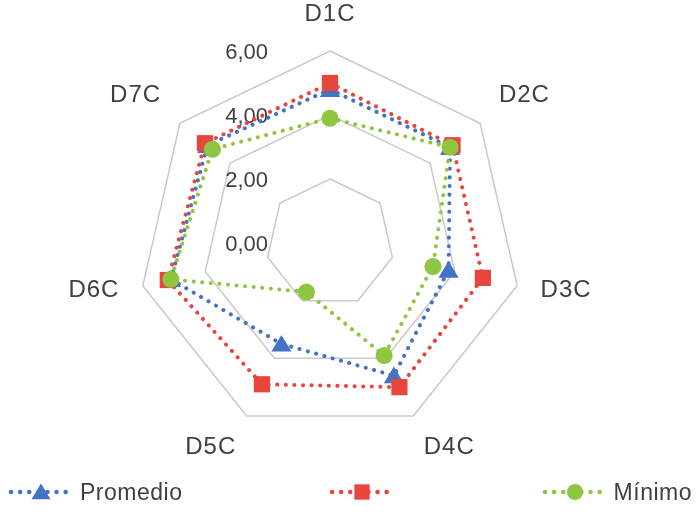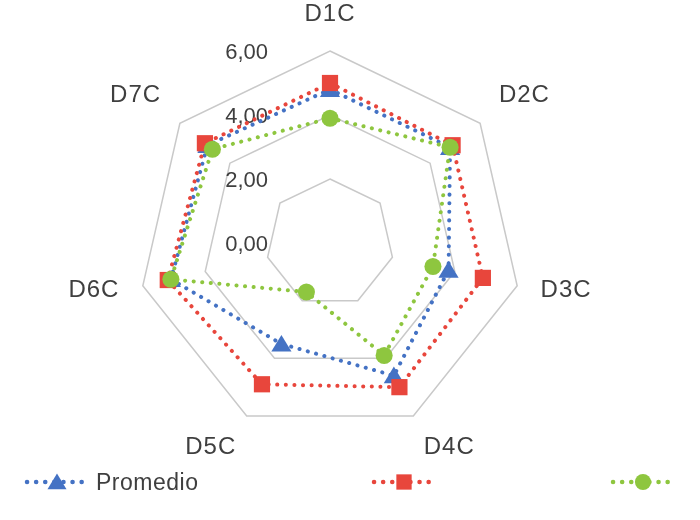--- a/index.html
+++ b/index.html
@@ -4,23 +4,23 @@
 <style>
   html,body{margin:0;padding:0;background:#ffffff;}
   body{
     width:700px;height:520px;position:relative;overflow:hidden;
     font-family:"Liberation Sans","DejaVu Sans",sans-serif;
   }
   .chart-wrap{width:700px;height:520px;position:relative;}
   svg{display:block;}
   #radar-svg{position:absolute;top:0;left:0;}
   .legend{
-    position:absolute;left:0;right:0;bottom:12px;height:52px;
+    position:absolute;left:0;right:0;bottom:2px;height:52px;
     display:flex;align-items:center;justify-content:space-between;
-    padding:0 24px;box-sizing:border-box;
+    padding:0 8px;box-sizing:border-box;
   }
   .legend-item{display:flex;align-items:center;gap:6px;}
   .legend-label{font-size:23px;color:#3f3f3f;letter-spacing:0.5px;}
   text{font-family:"Liberation Sans","DejaVu Sans",sans-serif;}
 </style>
 </head>
 <body>
 
 <div class="chart-wrap">
   <svg id="radar-svg" width="700" height="468" viewBox="0 0 700 468">
@@ -76,15 +76,16 @@
       <svg class="lg" width="66" height="22">
           <line x1="3" y1="11" x2="63" y2="11" stroke="#E8463C" stroke-width="4.5" stroke-dasharray="0.1 9" stroke-linecap="round"></line>
           <rect x="25.35" y="3.3499999999999996" width="15.3" height="15.3" fill="#E8463C"></rect>
         </svg>
     </div>
     <div class="legend-item">
       <svg class="lg" width="66" height="22">
           <line x1="3" y1="11" x2="63" y2="11" stroke="#8EC63F" stroke-width="4.5" stroke-dasharray="0.1 9" stroke-linecap="round"></line>
           <circle cx="33" cy="11" r="8.075" fill="#8EC63F"></circle>
         </svg>
+      <span class="legend-label">Mínimo</span>
     </div>
   </div>
 </div>
 
 </body></html>

